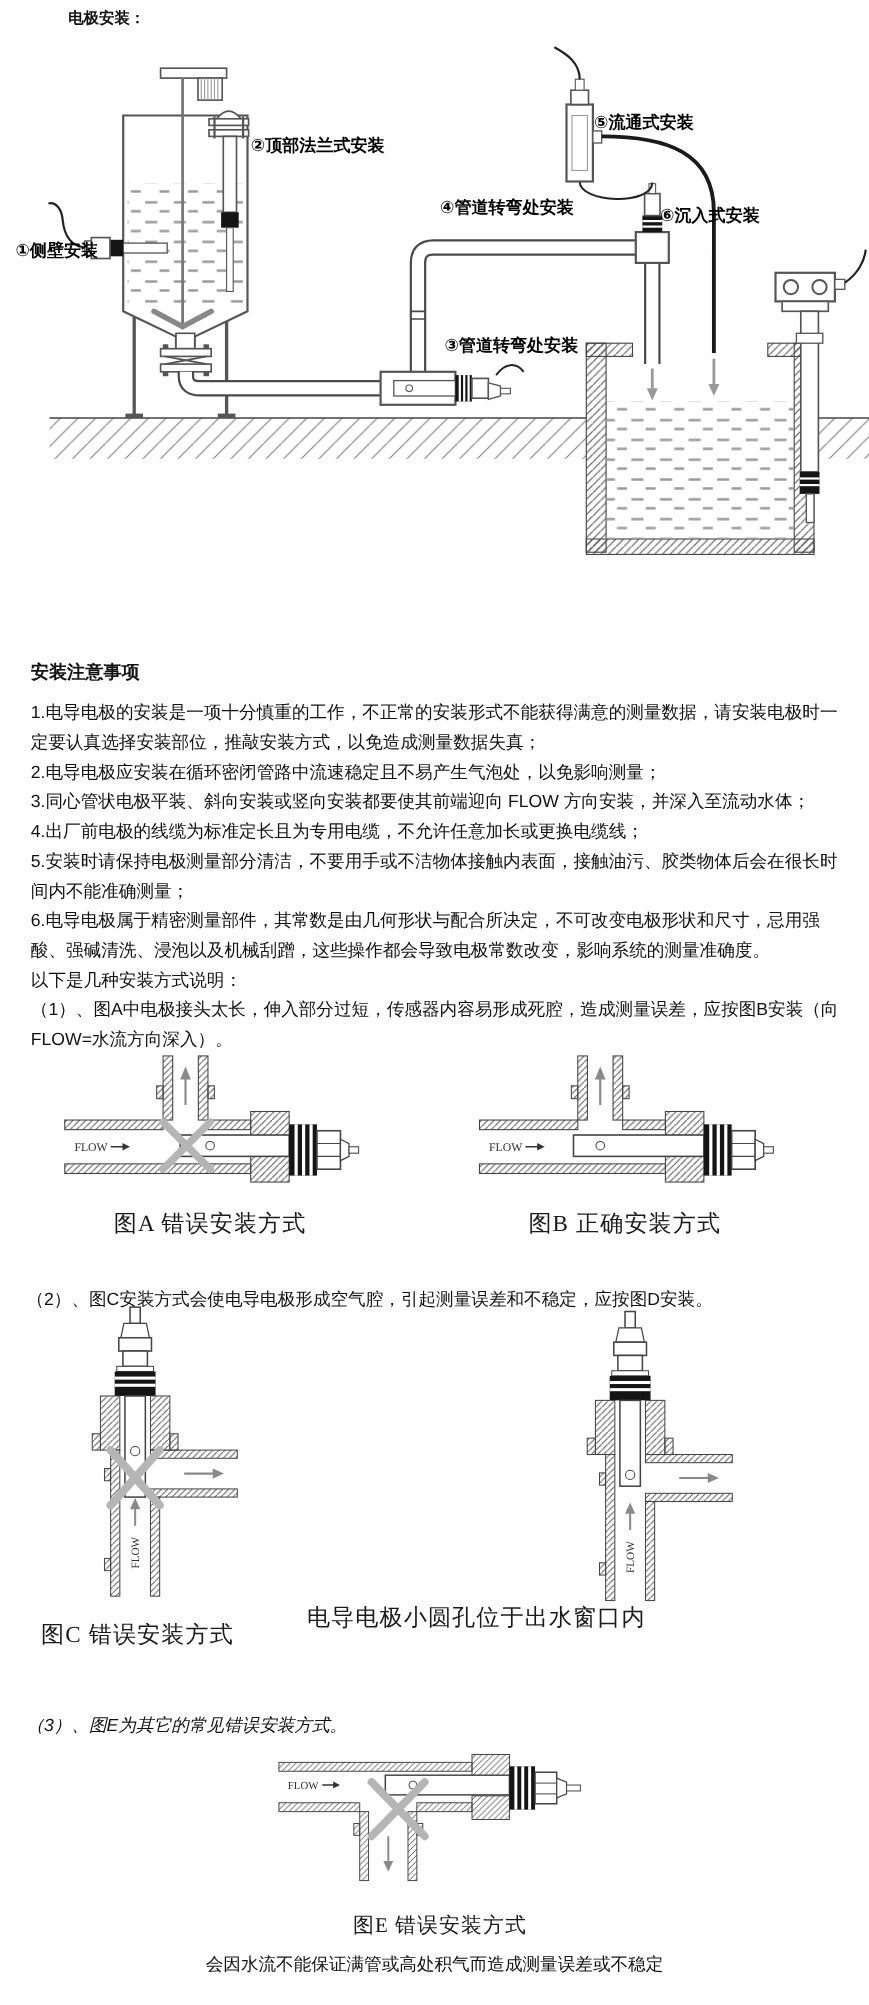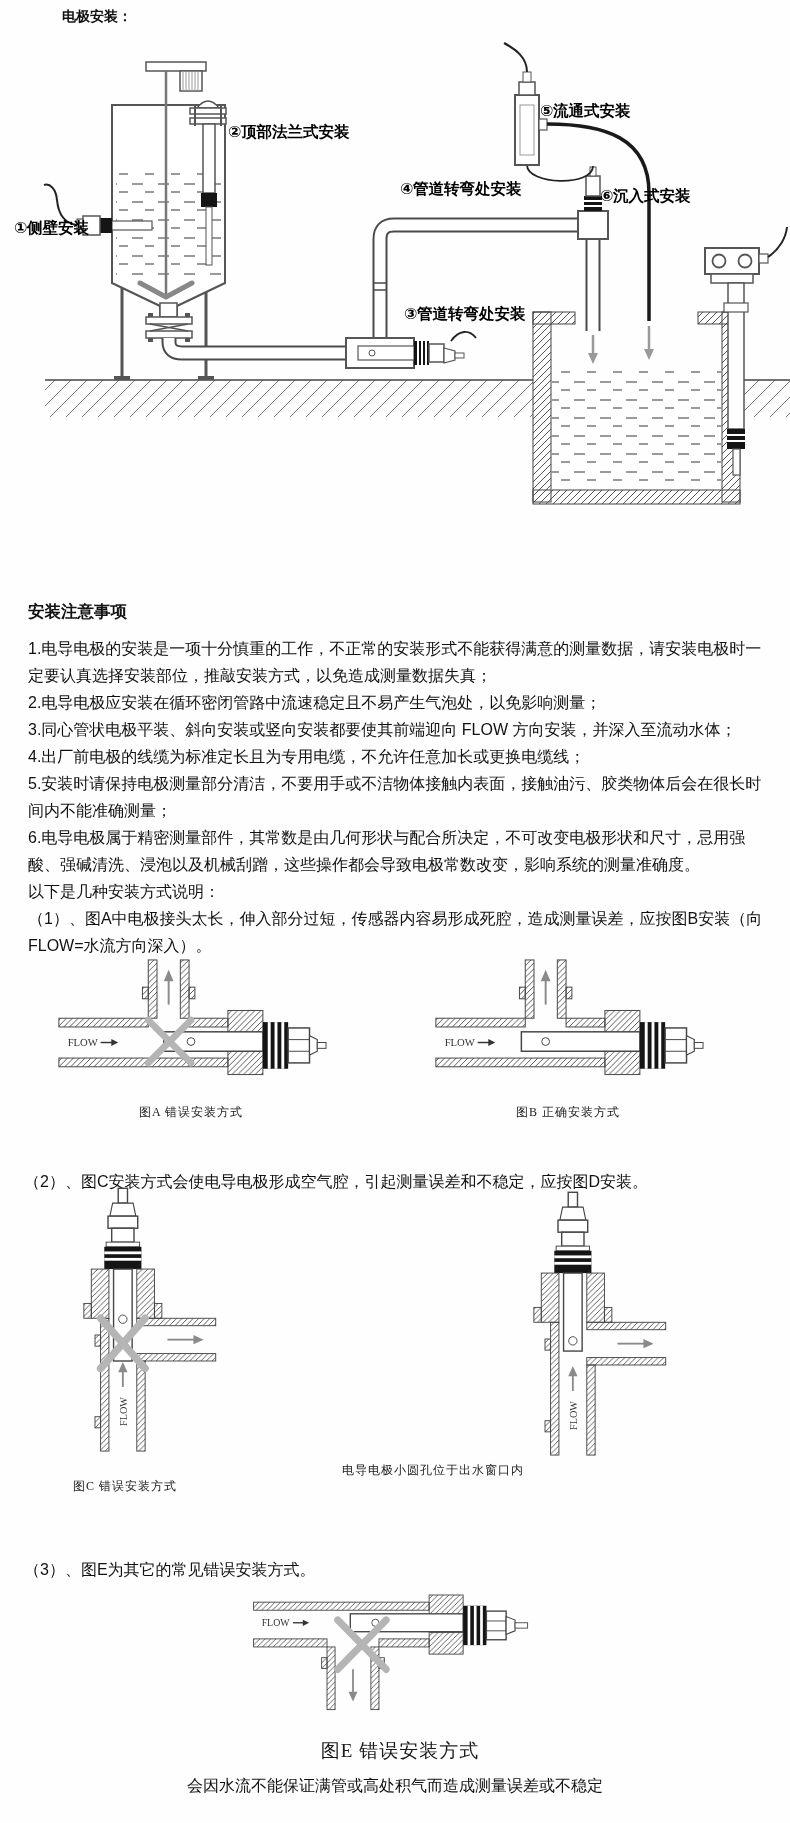--- a/index.html
+++ b/index.html
@@ -5,21 +5,21 @@
   html,body{margin:0;padding:0;background:#fff;}
   .page{position:relative;width:790px;height:1823px;background:#fefefe;color:#111;
         font-family:"Liberation Sans","DejaVu Sans",sans-serif;overflow:hidden;}
   .title{position:absolute;left:18px;top:8px;font-size:14px;font-weight:bold;padding-left:44px;}
   .dlabel{position:absolute;font-size:15.5px;font-weight:bold;white-space:nowrap;color:#000;}
   .notes{position:absolute;left:28px;top:598px;width:742px;font-size:16px;line-height:27px;}
   .notes h2{font-size:16.5px;margin:0 0 10px 0;}
   .notes p{margin:0;}
   .bodyp{position:absolute;left:24px;width:742px;font-size:16px;line-height:27px;}
   .figcap{position:absolute;font-family:"Liberation Serif","DejaVu Serif",serif;
-          font-size:12px;letter-spacing:1px;text-align:center;color:#1a1a1a;line-height:28px;}
+          font-size:21px;letter-spacing:1px;text-align:center;color:#1a1a1a;line-height:28px;}
   .footnote{position:absolute;left:0;top:1776px;width:790px;text-align:center;
             font-size:16px;font-weight:normal;}
   svg{display:block;}
   svg text{font-family:"Liberation Serif","DejaVu Serif",serif;}
 </style>
 </head>
 <body>
 
 <div class="page">
 
@@ -313,21 +313,21 @@
     <line x1="100" y1="216" x2="100" y2="198" stroke="#8a8a8a" stroke-width="2"></line>
     <polygon points="95,200 105,200 100,189" fill="#8a8a8a"></polygon>
     <text x="0" y="0" transform="translate(104,258) rotate(-90)" font-size="11" fill="#333">FLOW</text>
   </svg>
 
   <div class="figcap" style="left:0px;top:1472px;width:250px;">图C 错误安装方式</div>
   <div class="figcap" style="left:268px;top:1456px;width:330px;">
     <div>电导电极小圆孔位于出水窗口内</div>
   </div>
 
-  <p class="bodyp" style="top:1540px;">（3）、图E为其它的常见错误安装方式。</p>
+  <p class="bodyp" style="top:1540px;font-style:italic;">（3）、图E为其它的常见错误安装方式。</p>
 
   <svg style="position:absolute;left:250px;top:1584px;" width="300" height="142" viewBox="0 0 335 158">
     <defs>
         <pattern id="pe" width="6" height="6" patternUnits="userSpaceOnUse">
       <path d="M0,6 L6,0" stroke="#555" stroke-width="1"></path>
         </pattern>
       </defs>
     <rect x="4" y="20" width="196" height="9" fill="url(#pe)" stroke="#444"></rect>
     <rect x="4" y="61" width="82" height="9" fill="url(#pe)" stroke="#444"></rect>
     <rect x="144" y="61" width="56" height="9" fill="url(#pe)" stroke="#444"></rect>

